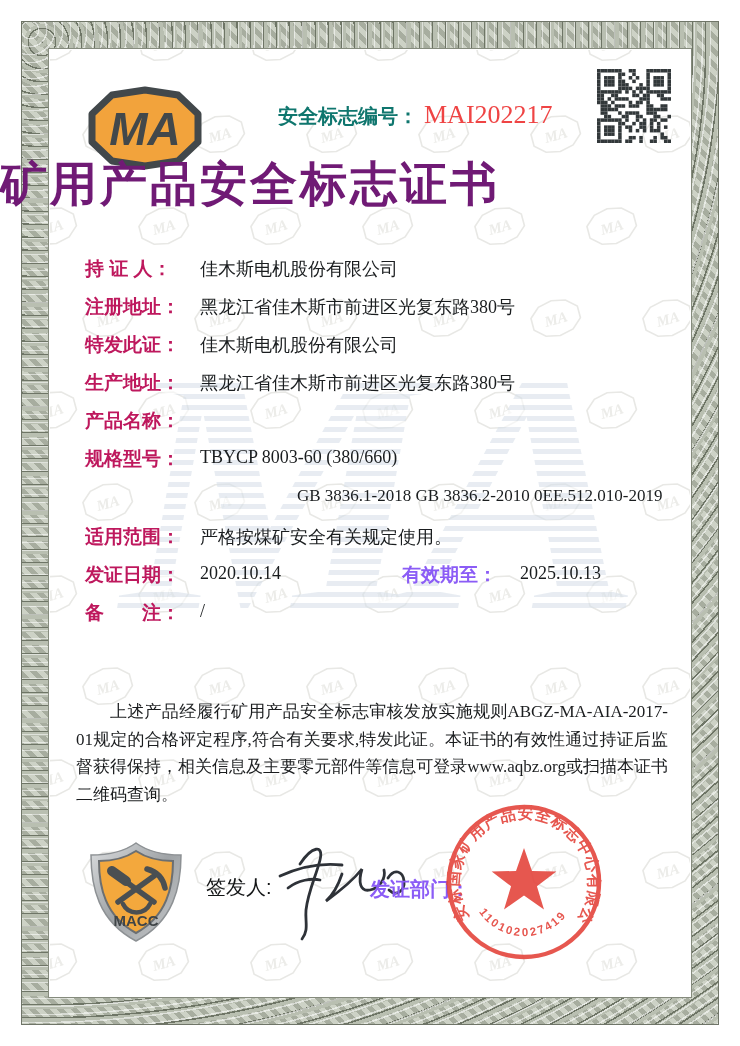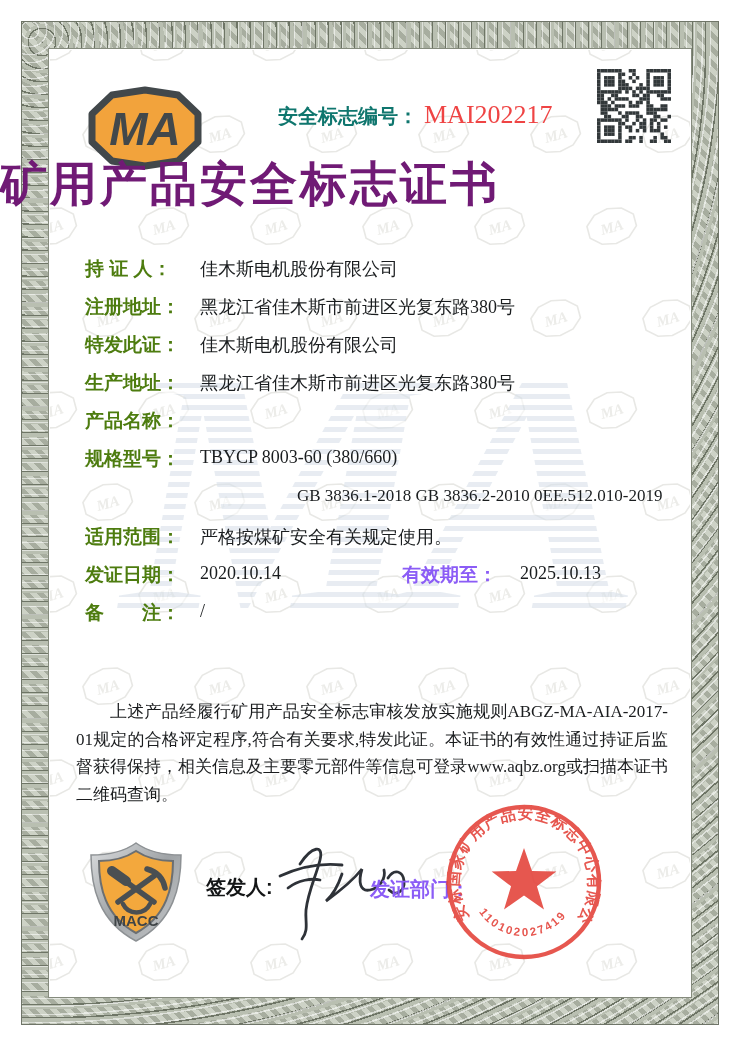--- a/index.html
+++ b/index.html
@@ -26,33 +26,33 @@
   .logo{position:absolute;left:82px;top:86px;width:126px;height:86px;}
   .serial{position:absolute;left:278px;top:100px;white-space:nowrap;}
   .serial .lbl{font-family:"Liberation Sans","DejaVu Sans",sans-serif;font-weight:700;font-size:20px;color:#0f766e;}
   .serial .val{font-size:26px;color:#ef4444;margin-left:6px;}
   .qr{position:absolute;left:597px;top:69px;width:74px;height:74px;}
   .title{position:absolute;left:0;right:0;top:153px;text-align:left;font-weight:900;
     font-size:47px;letter-spacing:3px;color:#701a75;}
   
   .row{position:absolute;left:85px;right:60px;height:28px;white-space:nowrap;}
   .row .lbl{position:absolute;left:0;font-family:"Liberation Sans","DejaVu Sans",sans-serif;
-    font-weight:700;font-size:19px;color:#4d7c0f;}
+    font-weight:700;font-size:19px;color:#be185d;}
   .row .val{position:absolute;left:115px;top:1px;font-size:18px;color:#1a1d1f;}
   .row .val2{position:absolute;left:435px;top:1px;font-size:18px;color:#1a1d1f;}
   .row .lbl2{position:absolute;left:317px;font-family:"Liberation Sans","DejaVu Sans",sans-serif;
     font-weight:700;font-size:19px;color:#8b5cf6;}
   .row.wide .val{left:212px;font-size:17px;}
   
   .statement{position:absolute;left:76px;top:698px;width:592px;font-size:17px;line-height:27.5px;
     color:#1b1d1f;text-indent:2em;text-align:justify;font-weight:500;}
   
   .shield{position:absolute;left:83px;top:840px;width:106px;height:104px;}
   .sign-lbl{position:absolute;left:206px;top:874px;font-family:"Liberation Sans","DejaVu Sans",sans-serif;
-    font-weight:700;font-size:20px;color:#131516;}
+    font-weight:400;font-size:20px;color:#131516;}
   .signature{position:absolute;left:262px;top:834px;width:150px;height:115px;}
   .dept-lbl{position:absolute;left:370px;top:876px;font-family:"Liberation Sans","DejaVu Sans",sans-serif;
     font-weight:700;font-size:20px;color:#8b5cf6;}
   .stamp{position:absolute;left:441px;top:799px;width:166px;height:166px;opacity:.9;}
 </style>
 </head>
 <body>
 
 <div class="page">
   <div class="frame">

